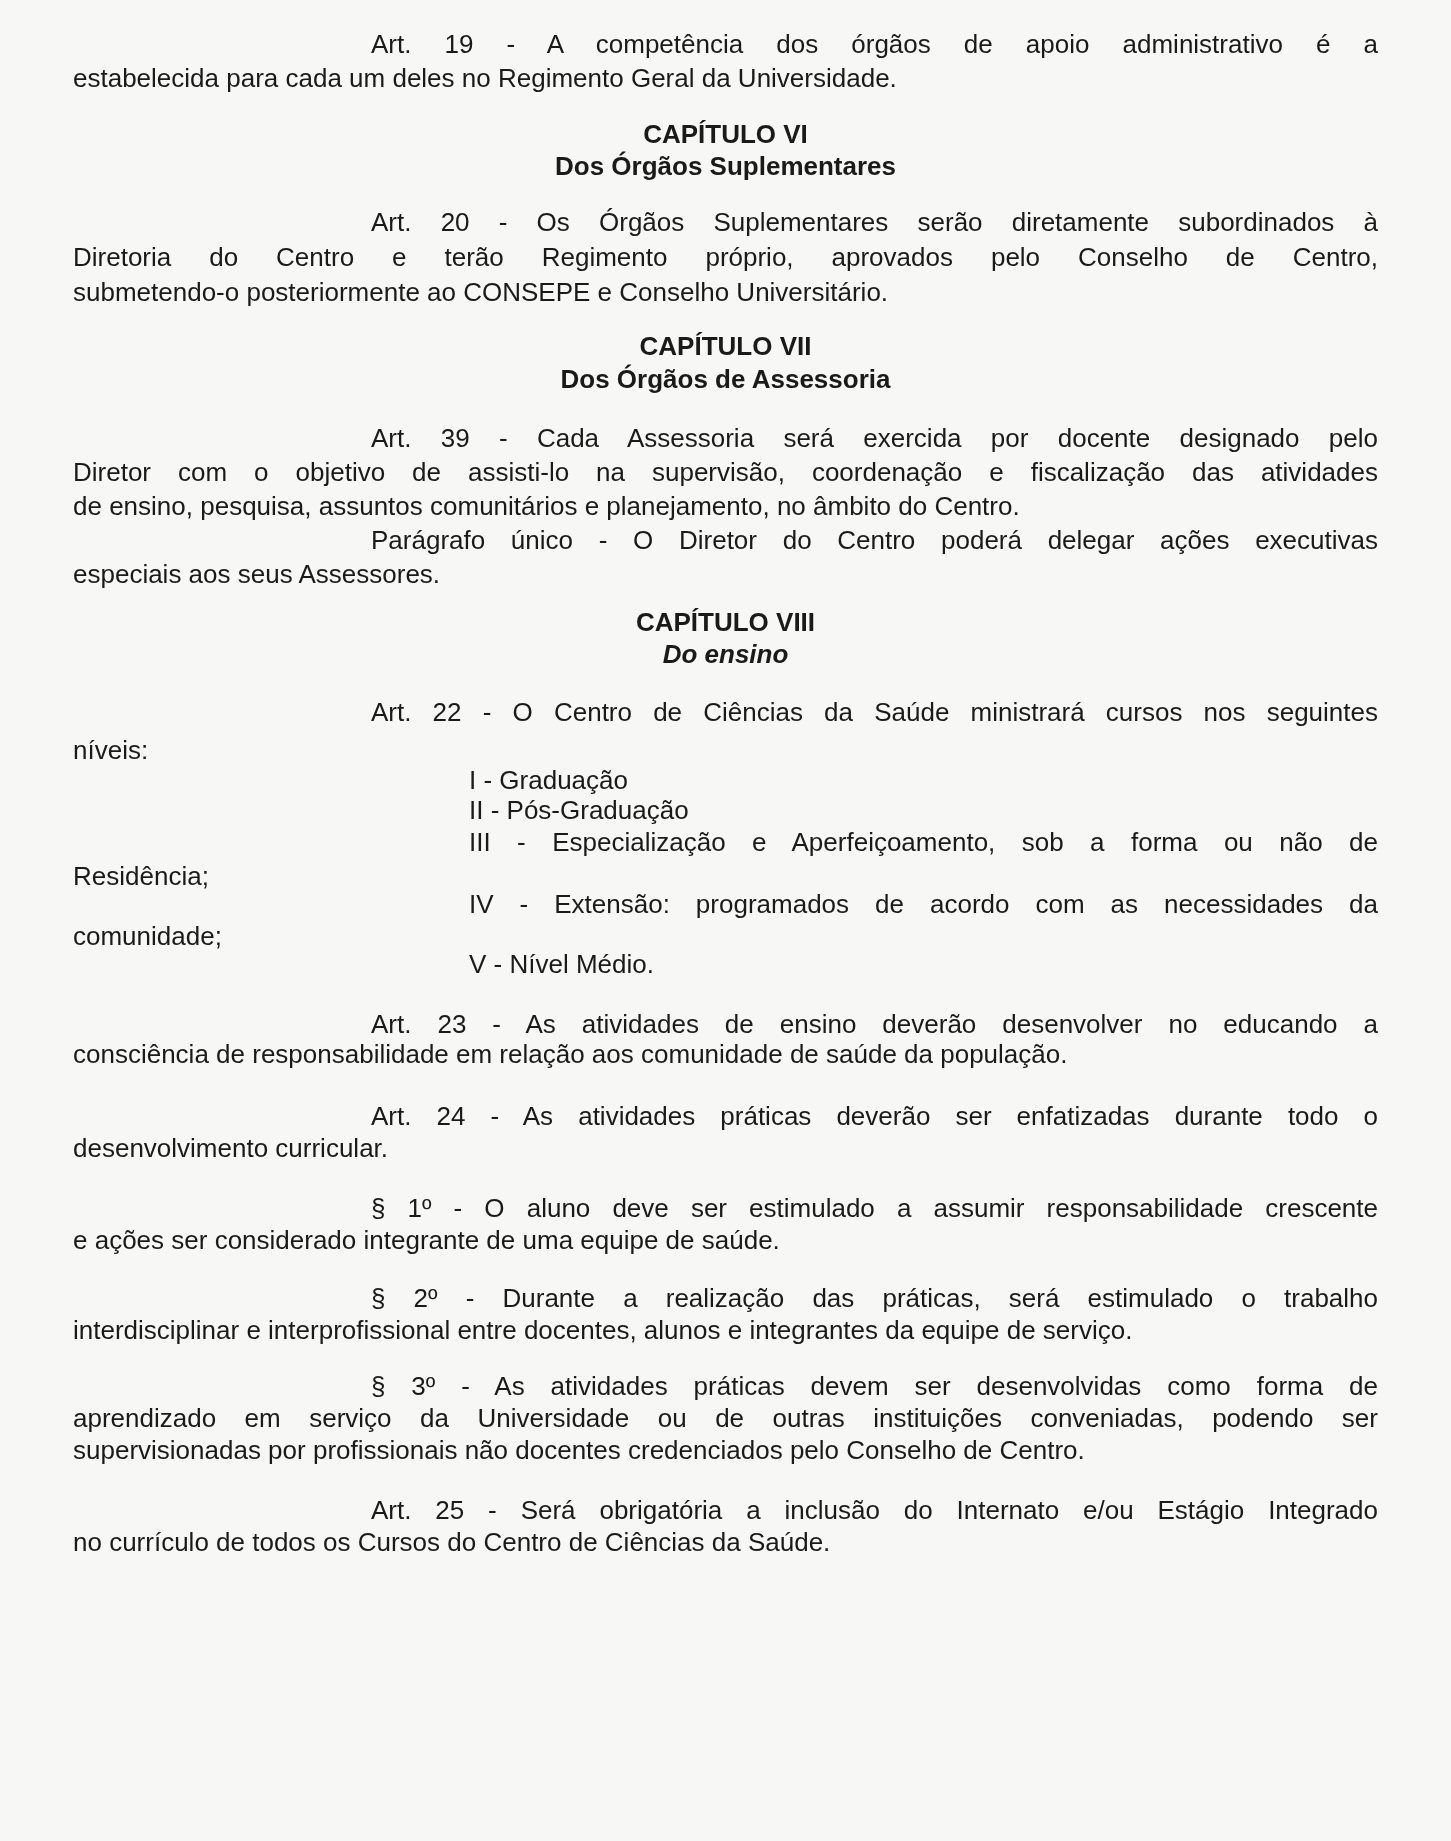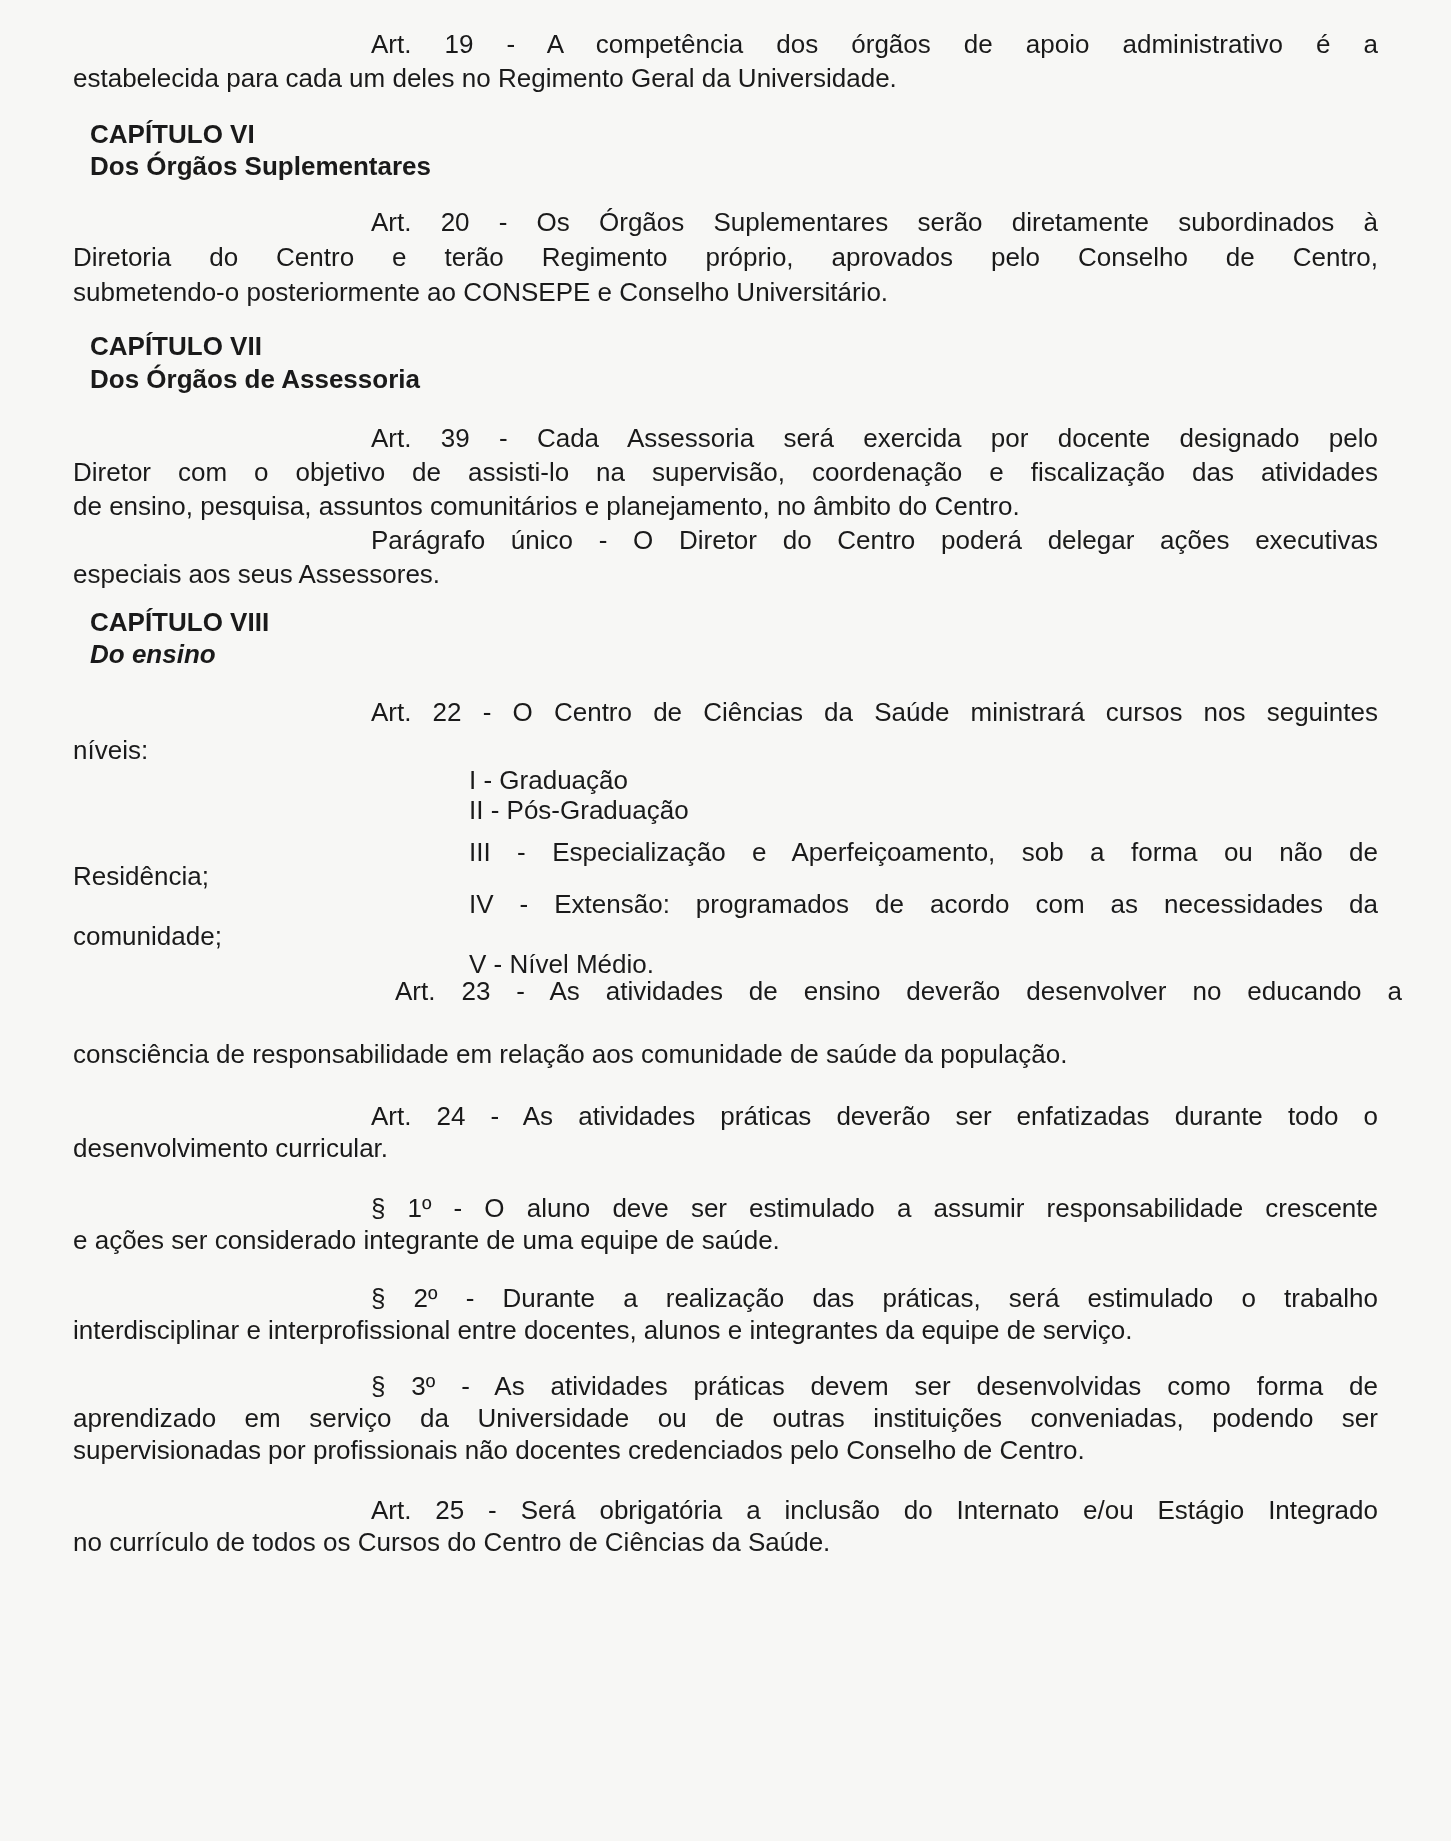--- a/index.html
+++ b/index.html
@@ -27,24 +27,24 @@
     line-height: 32px;
   }
   .just {
     text-align: justify;
     text-align-last: justify;
   }
   .indent { left: 298px; width: 1007px; }
   .item { left: 396px; }
   .item.just { width: 909px; }
   .center {
-    text-align: left;
+    text-align: center;
     font-weight: bold;
     width: 1305px;
-    left: 17px;
+    left: 0;
   }
   .center.h1 { font-weight: normal; font-family: "Liberation Sans", sans-serif; font-weight: 600; }
 </style>
 </head>
 <body>
 
 <div class="page">
 
   <div class="line just indent" style="top:0px;">Art. 19 - A competência dos órgãos de apoio administrativo é a</div>
   <div class="line" style="top:34px;">estabelecida para cada um deles no Regimento Geral da Universidade.</div>
@@ -67,27 +67,27 @@
   <div class="line" style="top:530px;">especiais aos seus Assessores.</div>
 
   <div class="line center h1" style="top:578px;">CAPÍTULO VIII</div>
   <div class="line center" style="top:610px;font-style:italic;">Do ensino</div>
 
   <div class="line just indent" style="top:668px;">Art. 22 - O Centro de Ciências da Saúde ministrará cursos nos seguintes</div>
   <div class="line" style="top:706px;">níveis:</div>
 
   <div class="line item" style="top:736px;">I  - Graduação</div>
   <div class="line item" style="top:766px;">II  - Pós-Graduação</div>
-  <div class="line item just" style="top:798px;margin-top:10px;">III - Especialização e Aperfeiçoamento, sob a forma ou não de</div>
+  <div class="line item just" style="top:798px;">III - Especialização e Aperfeiçoamento, sob a forma ou não de</div>
   <div class="line" style="top:832px;">Residência;</div>
   <div class="line item just" style="top:860px;">IV - Extensão: programados de acordo com as necessidades da</div>
   <div class="line" style="top:892px;">comunidade;</div>
   <div class="line item" style="top:920px;">V  -  Nível Médio.</div>
 
-  <div class="line just indent" style="top:947px;margin-left:24px;">Art. 23 - As atividades de ensino deverão desenvolver no educando a</div>
+  <div class="line just indent" style="top:980px;">Art. 23 - As atividades de ensino deverão desenvolver no educando a</div>
   <div class="line" style="top:1010px;">consciência de responsabilidade em relação aos comunidade de saúde da população.</div>
 
   <div class="line just indent" style="top:1072px;">Art. 24 - As atividades práticas deverão ser enfatizadas durante todo o</div>
   <div class="line" style="top:1104px;">desenvolvimento curricular.</div>
 
   <div class="line just indent" style="top:1164px;">§ 1º - O aluno deve ser estimulado a assumir responsabilidade crescente</div>
   <div class="line" style="top:1196px;">e ações ser considerado integrante de uma equipe de saúde.</div>
 
   <div class="line just indent" style="top:1254px;">§ 2º - Durante a realização das práticas, será estimulado o trabalho</div>
   <div class="line" style="top:1286px;">interdisciplinar e interprofissional entre docentes, alunos e integrantes da equipe de serviço.</div>

